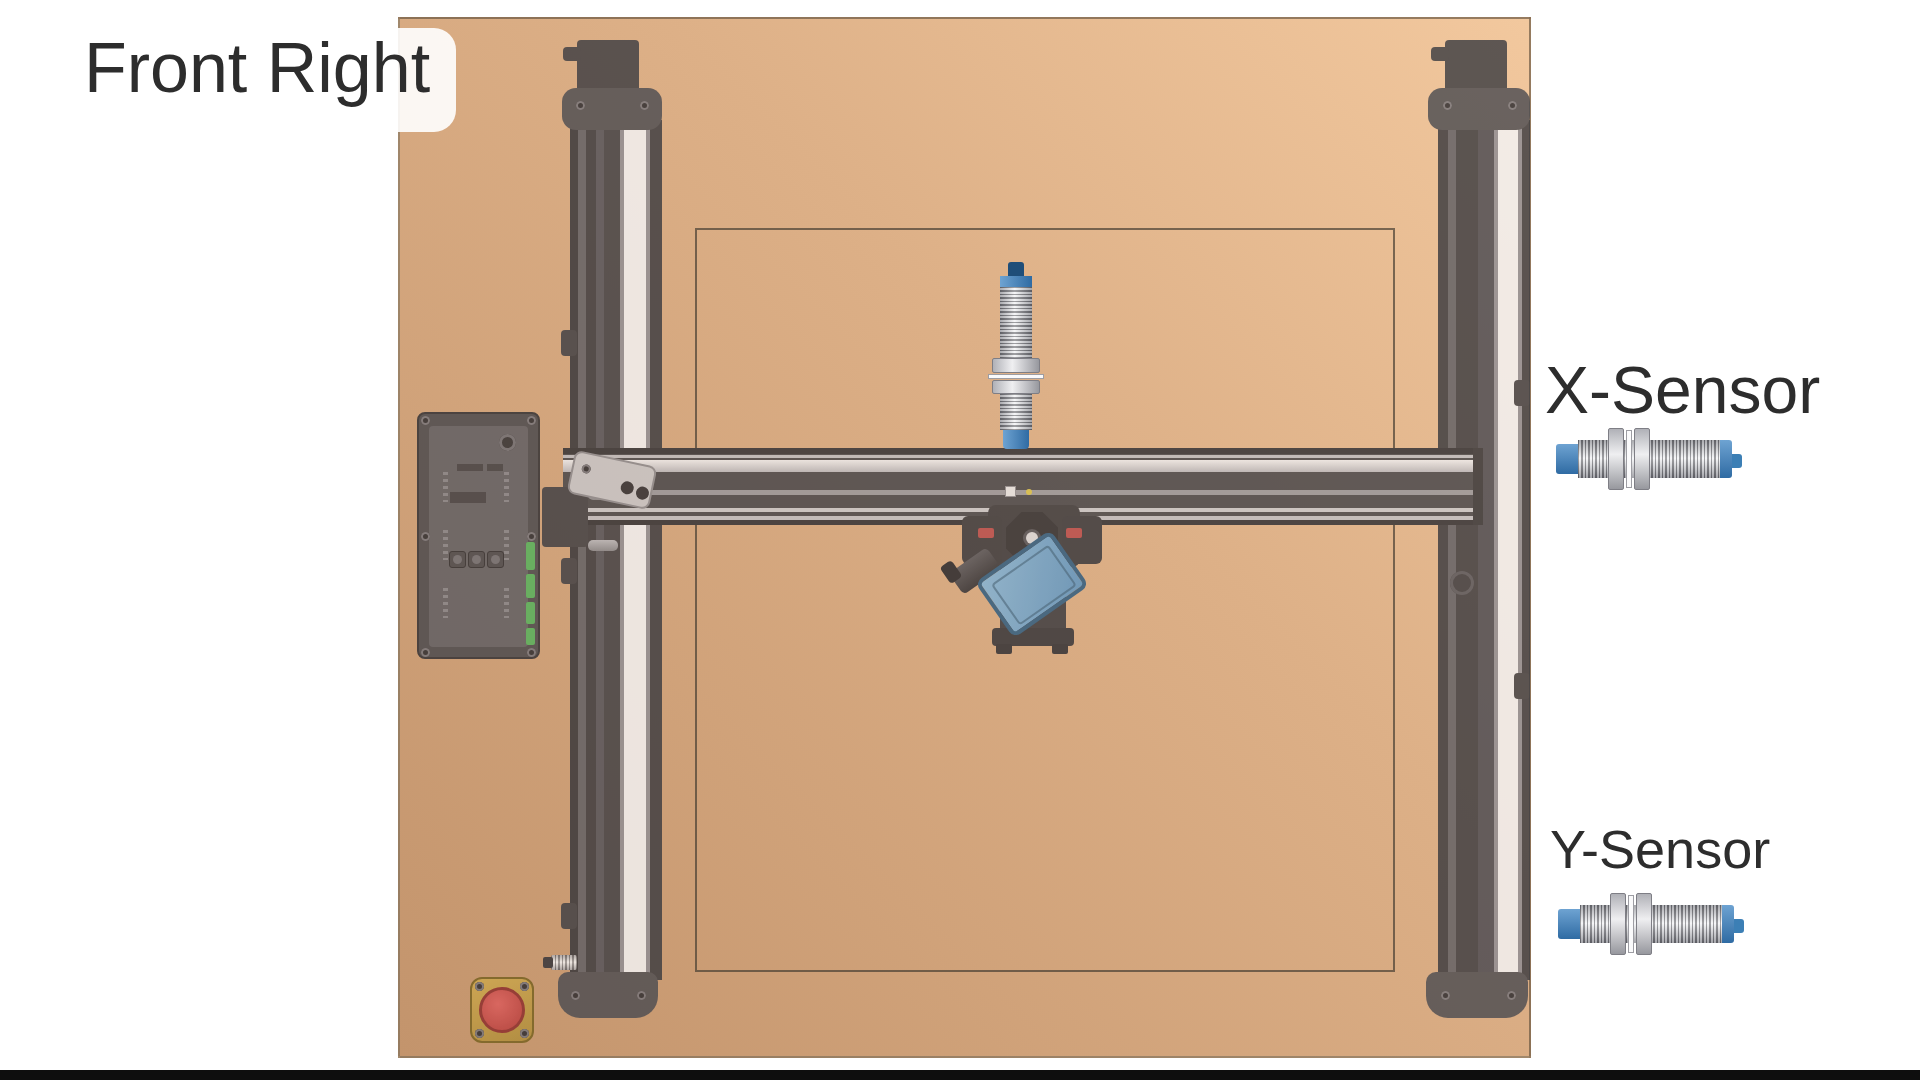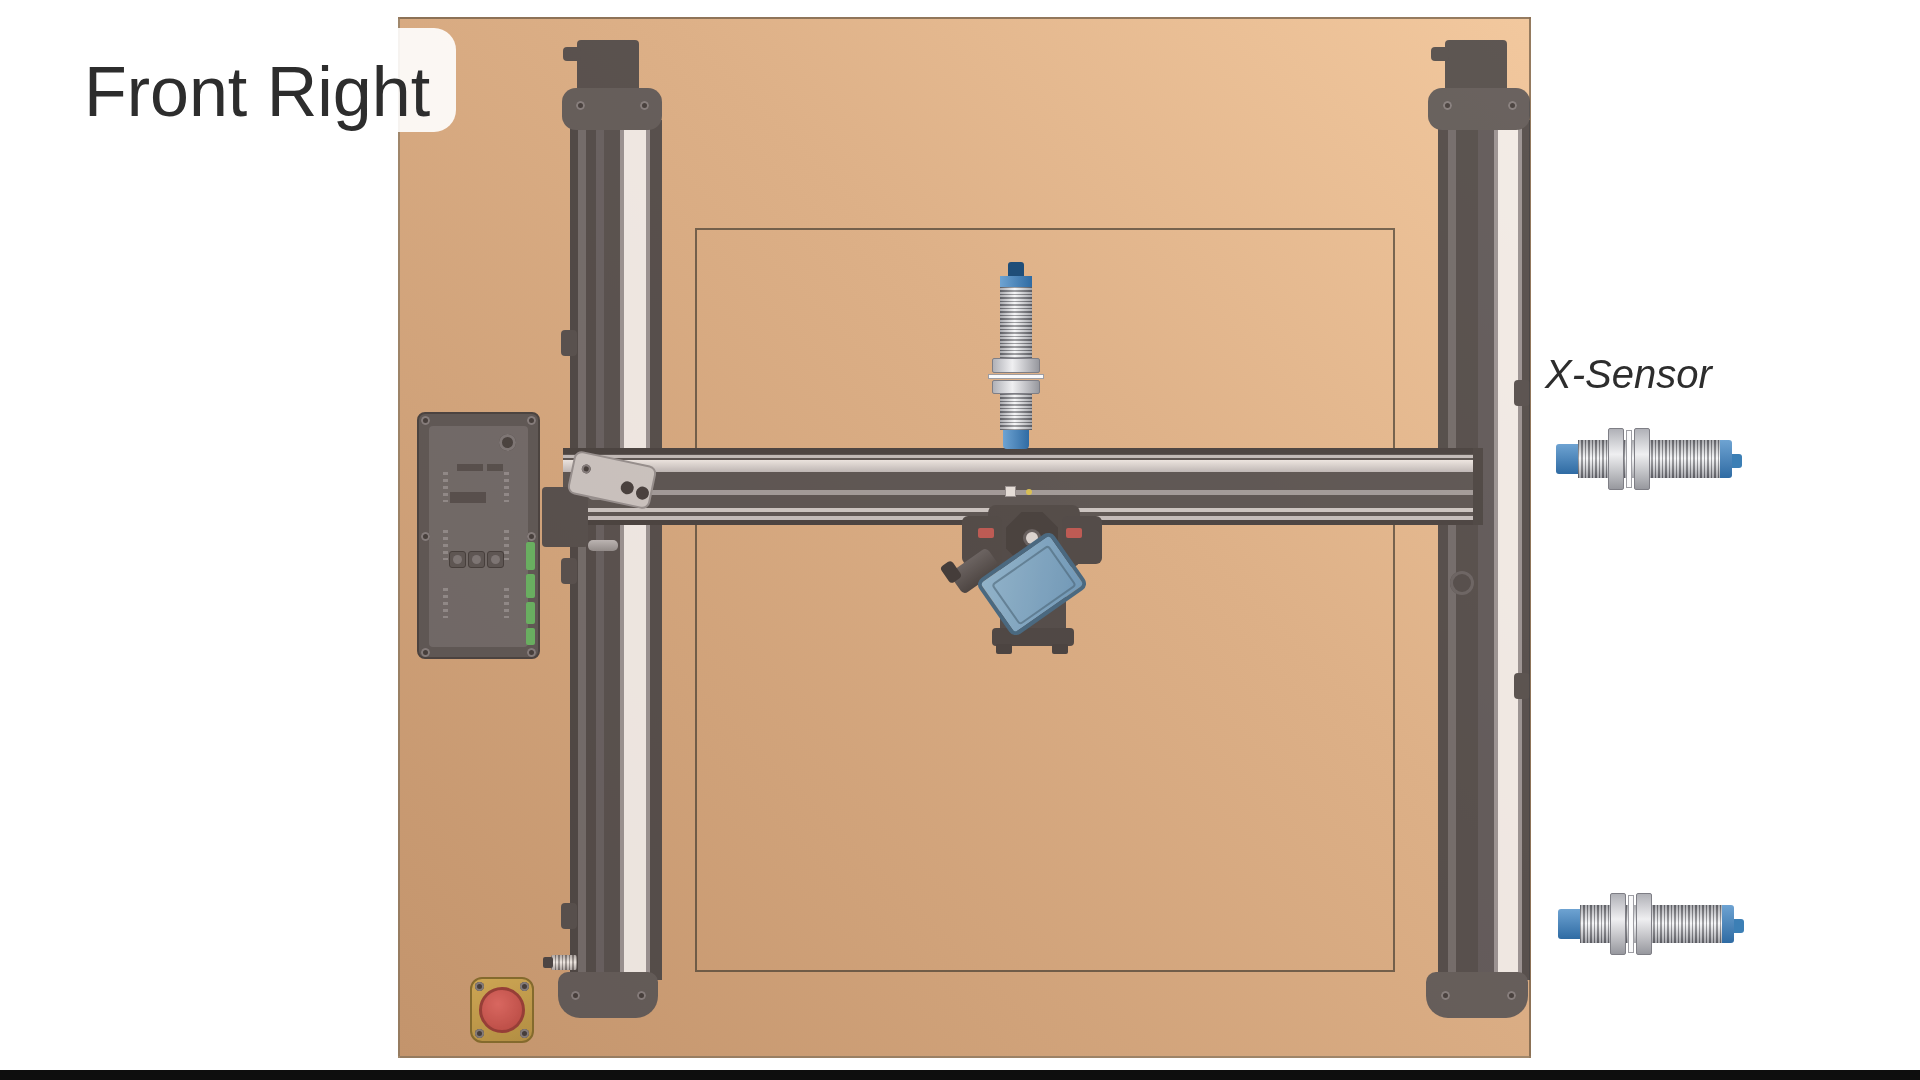--- a/index.html
+++ b/index.html
@@ -31,21 +31,21 @@
      repeating-linear-gradient(180deg,rgba(25,25,30,.38) 0 1.5px,rgba(255,255,255,.28) 1.5px 3.5px),
      linear-gradient(90deg,#898a90,#f3f4f6 46%,#82838a);}
   .nutH{background:linear-gradient(180deg,#b0b1b7,#efeff1 42%,#97989e);border:1px solid #7e7e85;
         border-radius:2px;box-sizing:border-box;}
   .nutV{background:linear-gradient(90deg,#b0b1b7,#efeff1 42%,#97989e);border:1px solid #7e7e85;
         border-radius:2px;box-sizing:border-box;}
   .washerH{background:#fafafb;border:1px solid #9d9da3;box-sizing:border-box;}
   .bluecap{background:linear-gradient(180deg,#6ea3d2,#2f6ba3);}
   .bluecapV{background:linear-gradient(90deg,#6ea3d2,#2f6ba3);}
   .label-pill{background:rgba(255,255,255,.9);border-radius:22px;display:flex;
-              align-items:flex-end;justify-content:center;}
+              align-items:flex-start;justify-content:center;}
   .label-text{color:#2d2d2d;white-space:nowrap;}
   .green{background:#53b25b;border-radius:2px;}
   .pins{width:5px;background-image:repeating-linear-gradient(180deg,#83838a 0 3px,transparent 3px 7px);}
 </style>
 </head>
 <body>
 
 <div id="stage">
 
   <div class="abs" id="board"></div>
@@ -202,18 +202,21 @@
     <div class="abs washerH" style="left:70px;top:2px;width:6px;height:58px;"></div>
     <div class="abs nutH" style="left:78px;top:0;width:16px;height:62px;"></div>
   </div>
 
   <div class="abs label-pill" style="left:58px;top:28px;width:398px;height:104px;">
     <span class="label-text" style="font-size:70px;">Front Right</span>
   </div>
 
 
   <div class="abs" style="left:1545px;top:352px;">
-    <span class="label-text" style="font-size:40px;font-style:italic;">X-Sensor</span>
-  </div>
-
+    <span class="label-text" style="font-size:66px;">X-Sensor</span>
+  </div>
+
+  <div class="abs" style="left:1550px;top:818px;">
+    <span class="label-text" style="font-size:54px;">Y-Sensor</span>
+  </div>
 
   <div class="abs" style="left:0;top:1070px;width:1920px;height:10px;background:#0e0e0e;"></div>
 </div>
 
 </body></html>

